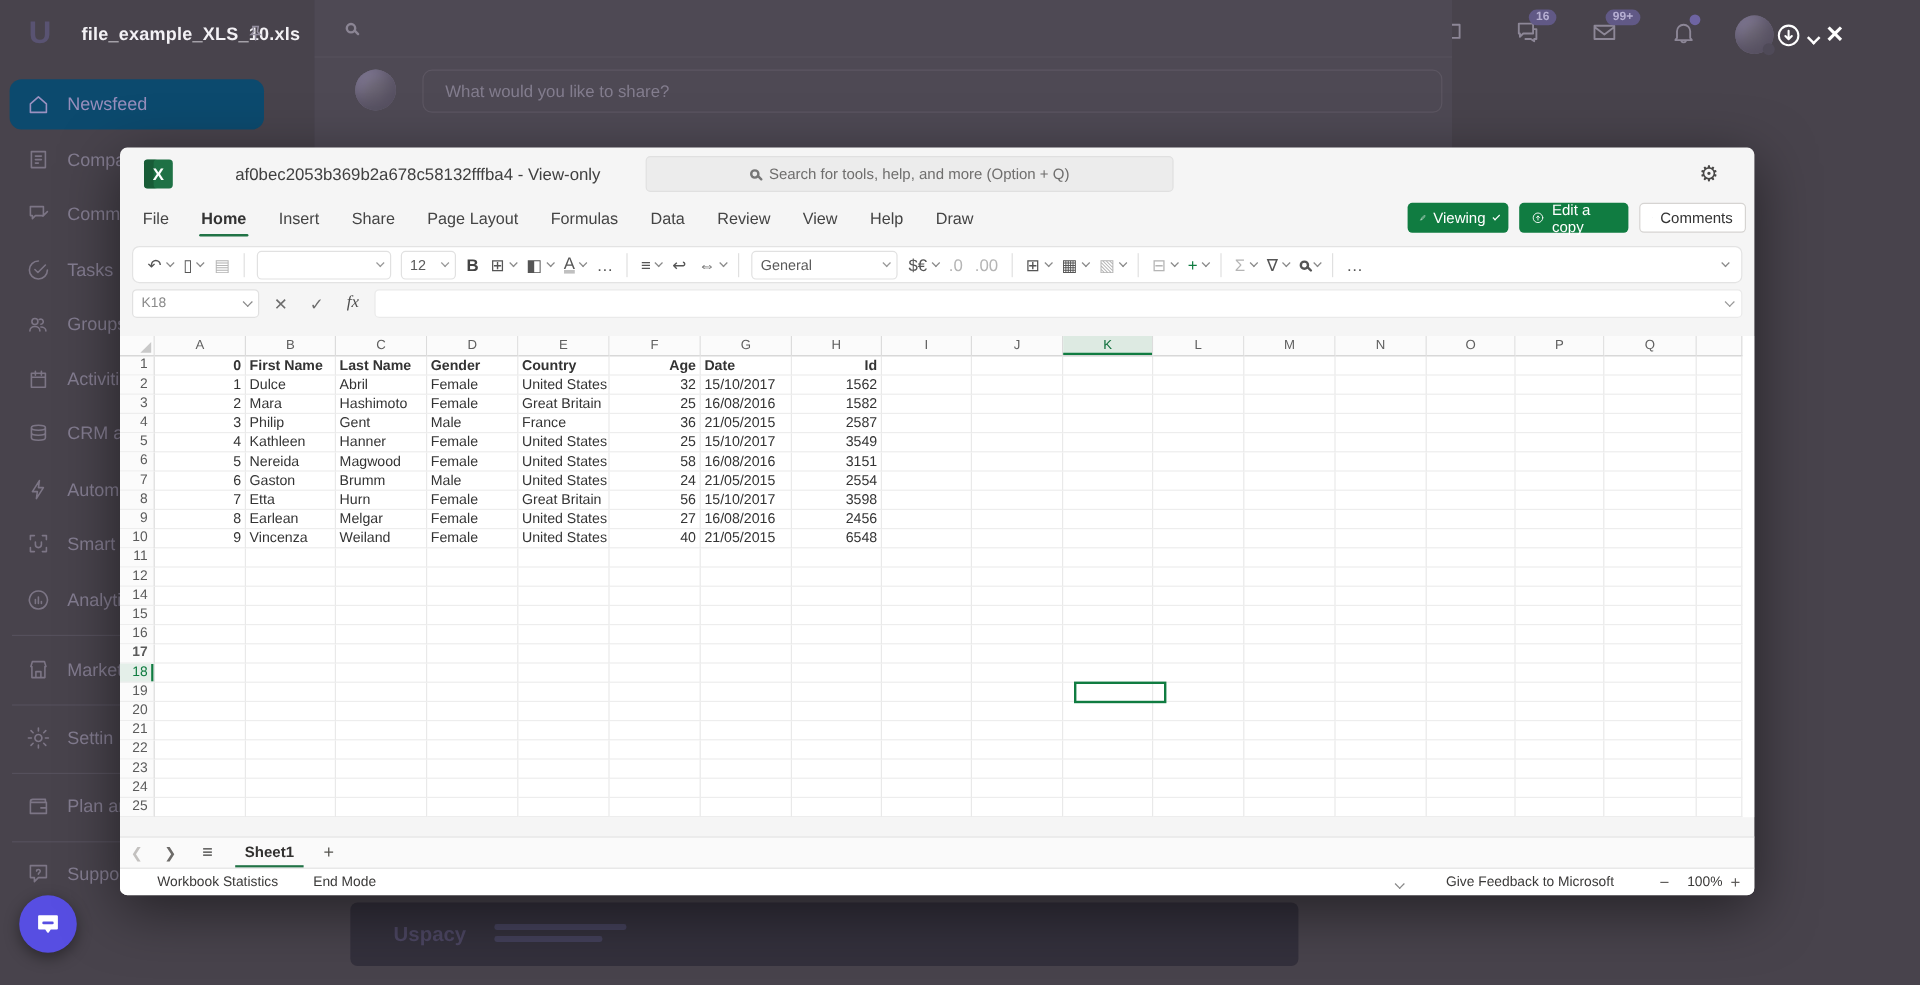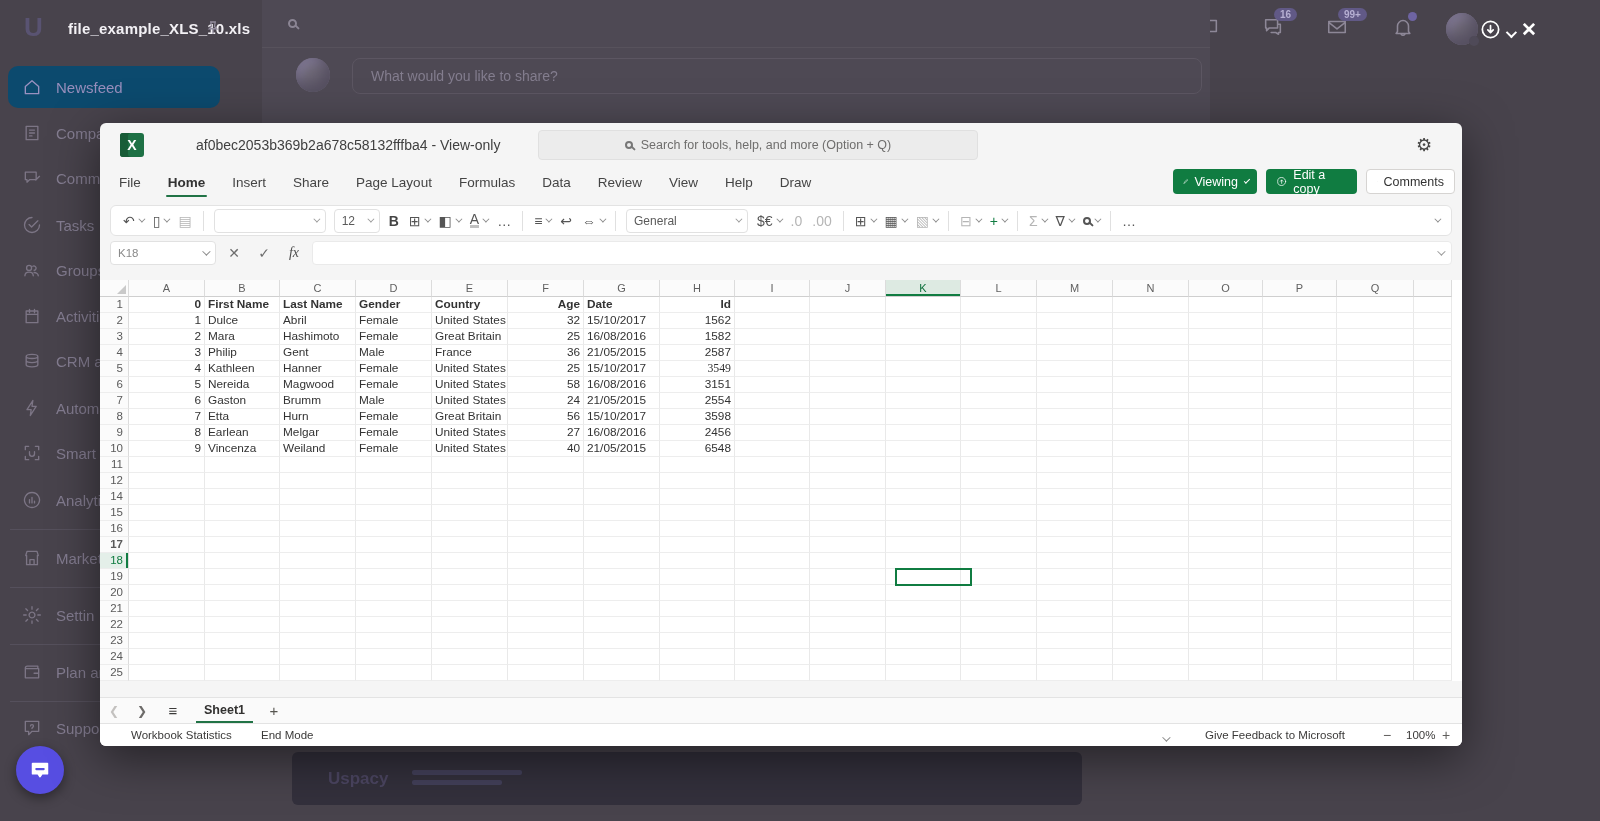--- a/index.html
+++ b/index.html
@@ -535,21 +535,21 @@
       </div>
       <div class="grow">
         <div class="gc gut" style="width: 29px;">5</div>
         <div class="gc r" style="width: 76px;">4</div>
         <div class="gc l" style="width: 75px;">Kathleen</div>
         <div class="gc l" style="width: 76px;">Hanner</div>
         <div class="gc l" style="width: 76px;">Female</div>
         <div class="gc l" style="width: 76px;">United States</div>
         <div class="gc r" style="width: 76px;">25</div>
         <div class="gc l" style="width: 76px;">15/10/2017</div>
-        <div class="gc r" style="width: 75px; font-family: Liberation Serif, serif;">3549</div>
+        <div class="gc r" style="width: 75px;">3549</div>
         <div class="gc" style="width: 75px;"></div>
         <div class="gc" style="width: 76px;"></div>
         <div class="gc" style="width: 75px;"></div>
         <div class="gc" style="width: 76px;"></div>
         <div class="gc" style="width: 76px;"></div>
         <div class="gc" style="width: 76px;"></div>
         <div class="gc" style="width: 74px;"></div>
         <div class="gc" style="width: 74px;"></div>
         <div class="gc" style="width: 77px;"></div>
         <div class="gc" style="width: 38px;"></div>

